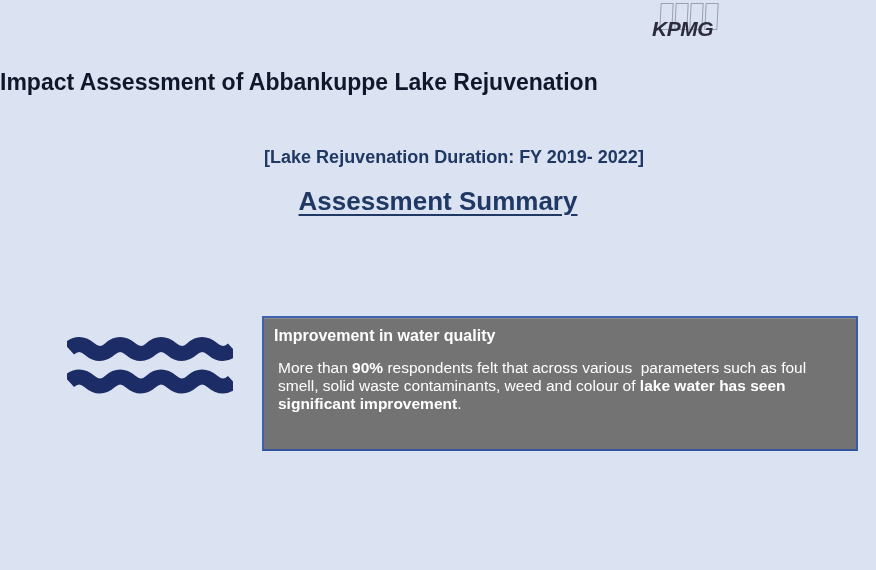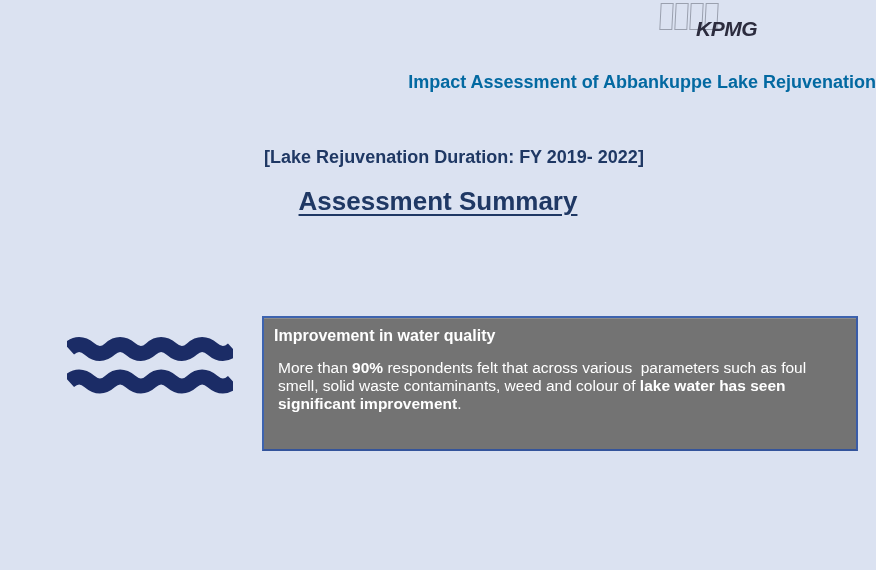--- a/index.html
+++ b/index.html
@@ -41,33 +41,32 @@
   }
   .logo-text {
     position: absolute;
     left: 0;
     top: 14px;
     font-style: italic;
     font-weight: 700;
     font-size: 21px;
     letter-spacing: -0.5px;
     color: #2c2c3e;
-    margin-left: 44px;
   }
 
   
   .title {
     position: absolute;
     top: 65px;
     left: 0;
     width: 100%;
-    text-align: right;
-    color: #0369a1;
+    text-align: left;
+    color: #0f172a;
     font-weight: 700;
-    font-size: 18px;
+    font-size: 23px;
     line-height: 35px;
   }
   .subtitle {
     position: absolute;
     top: 147px;
     left: 16px;
     width: 100%;
     text-align: center;
     color: #1f3864;
     font-weight: 700;

